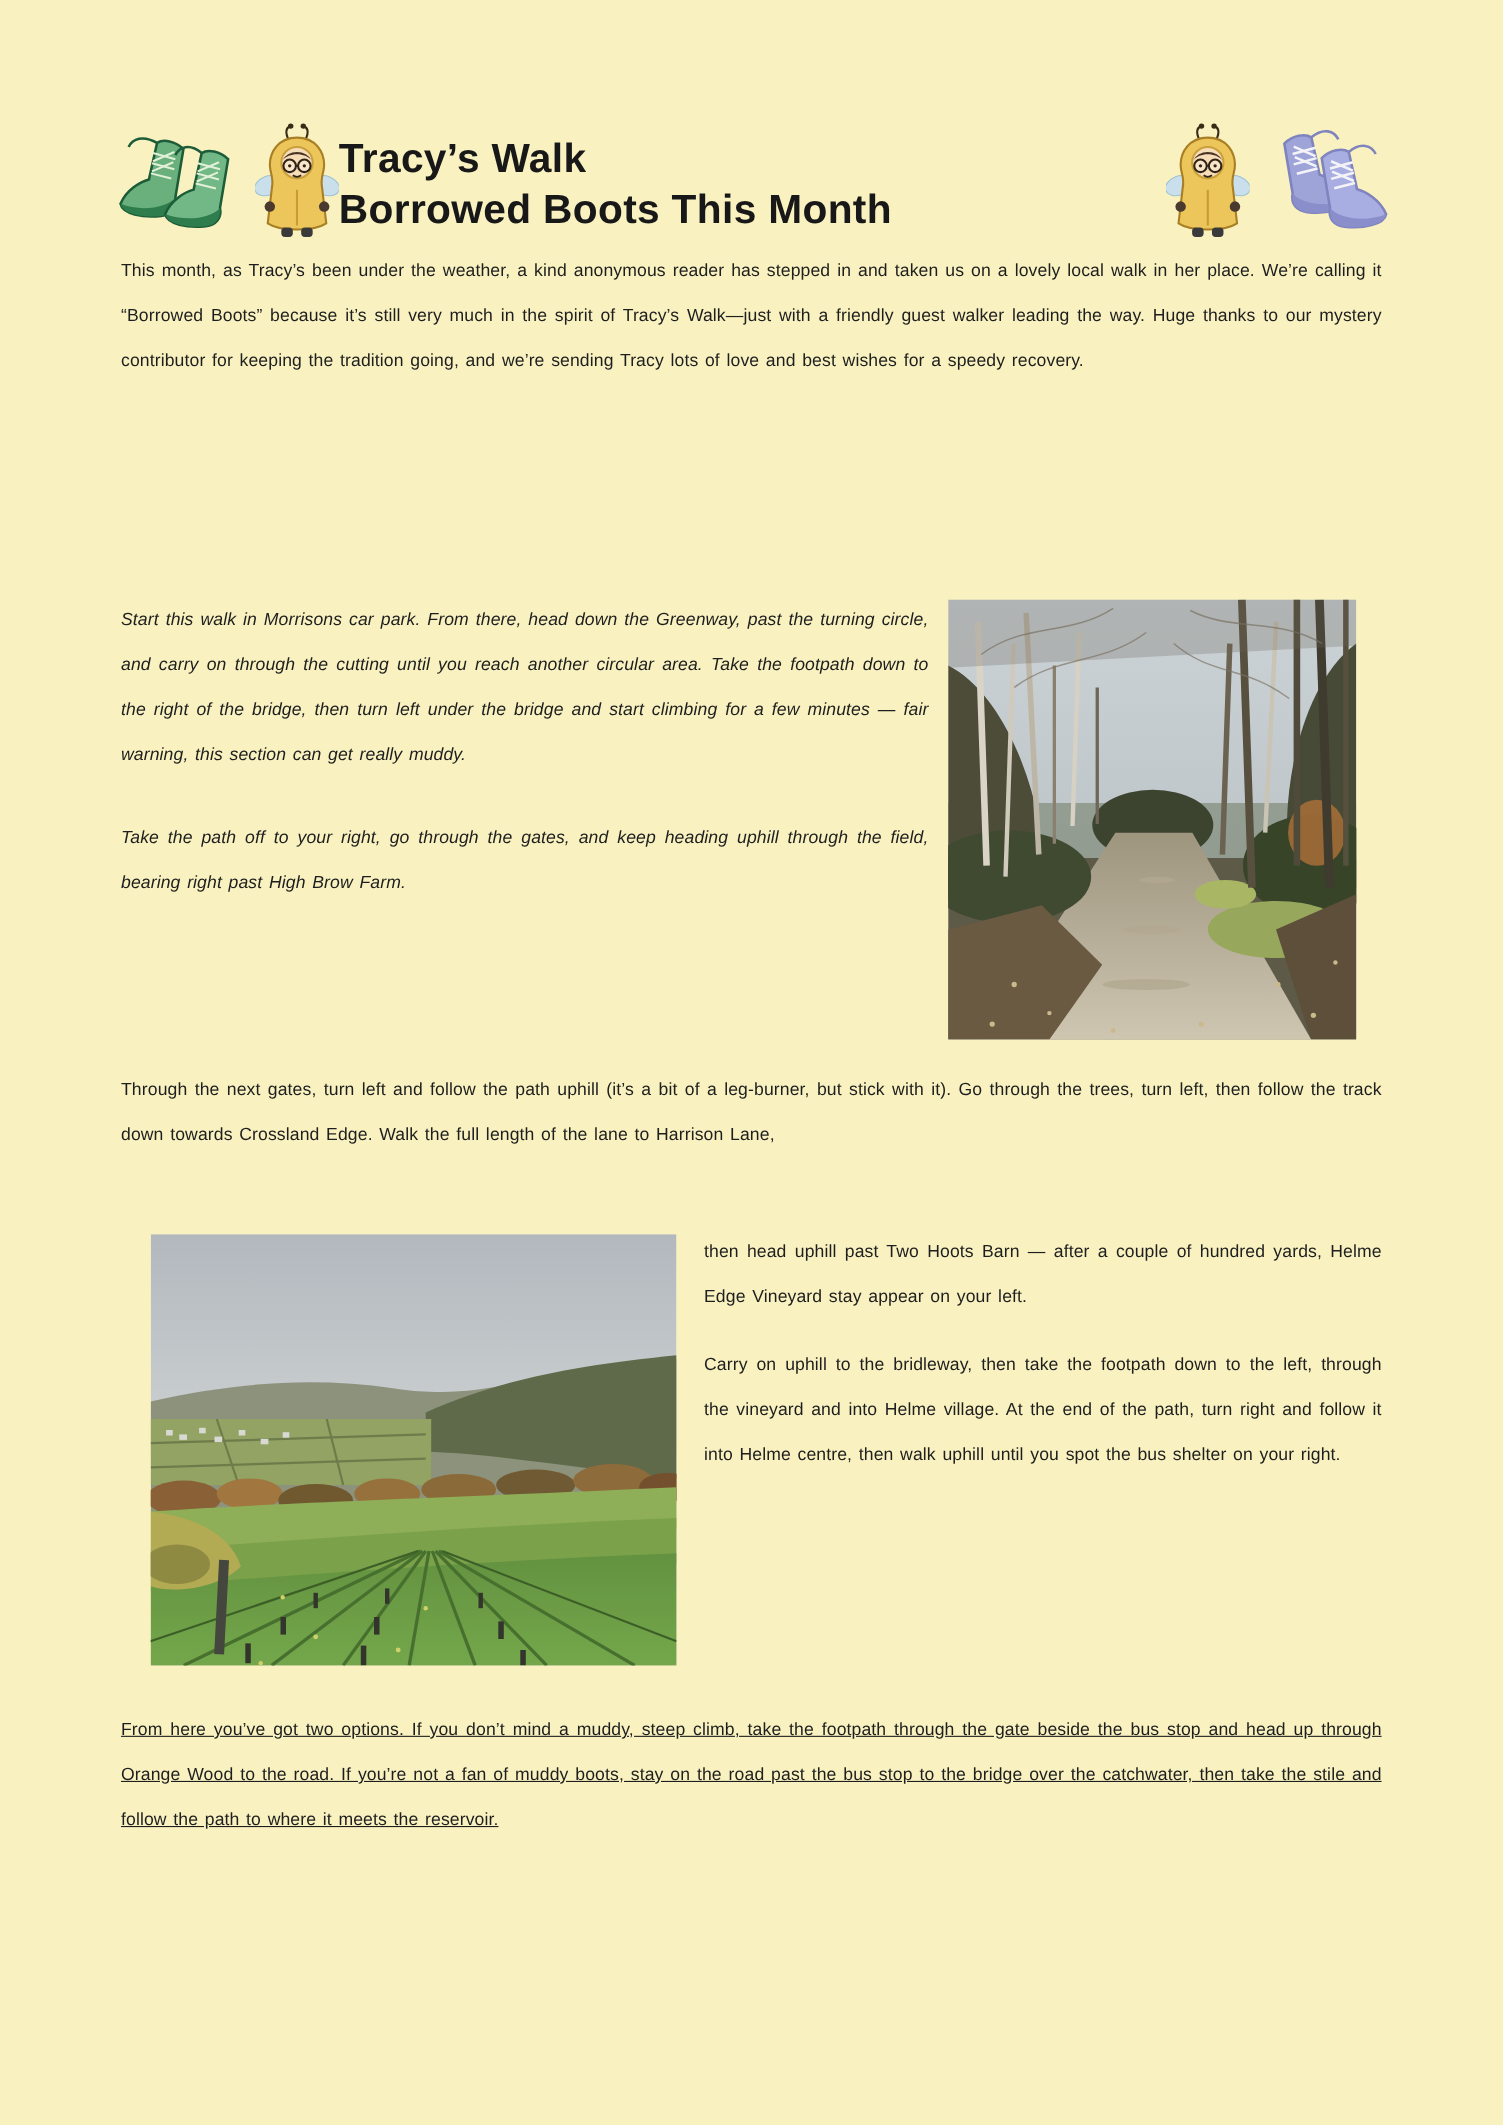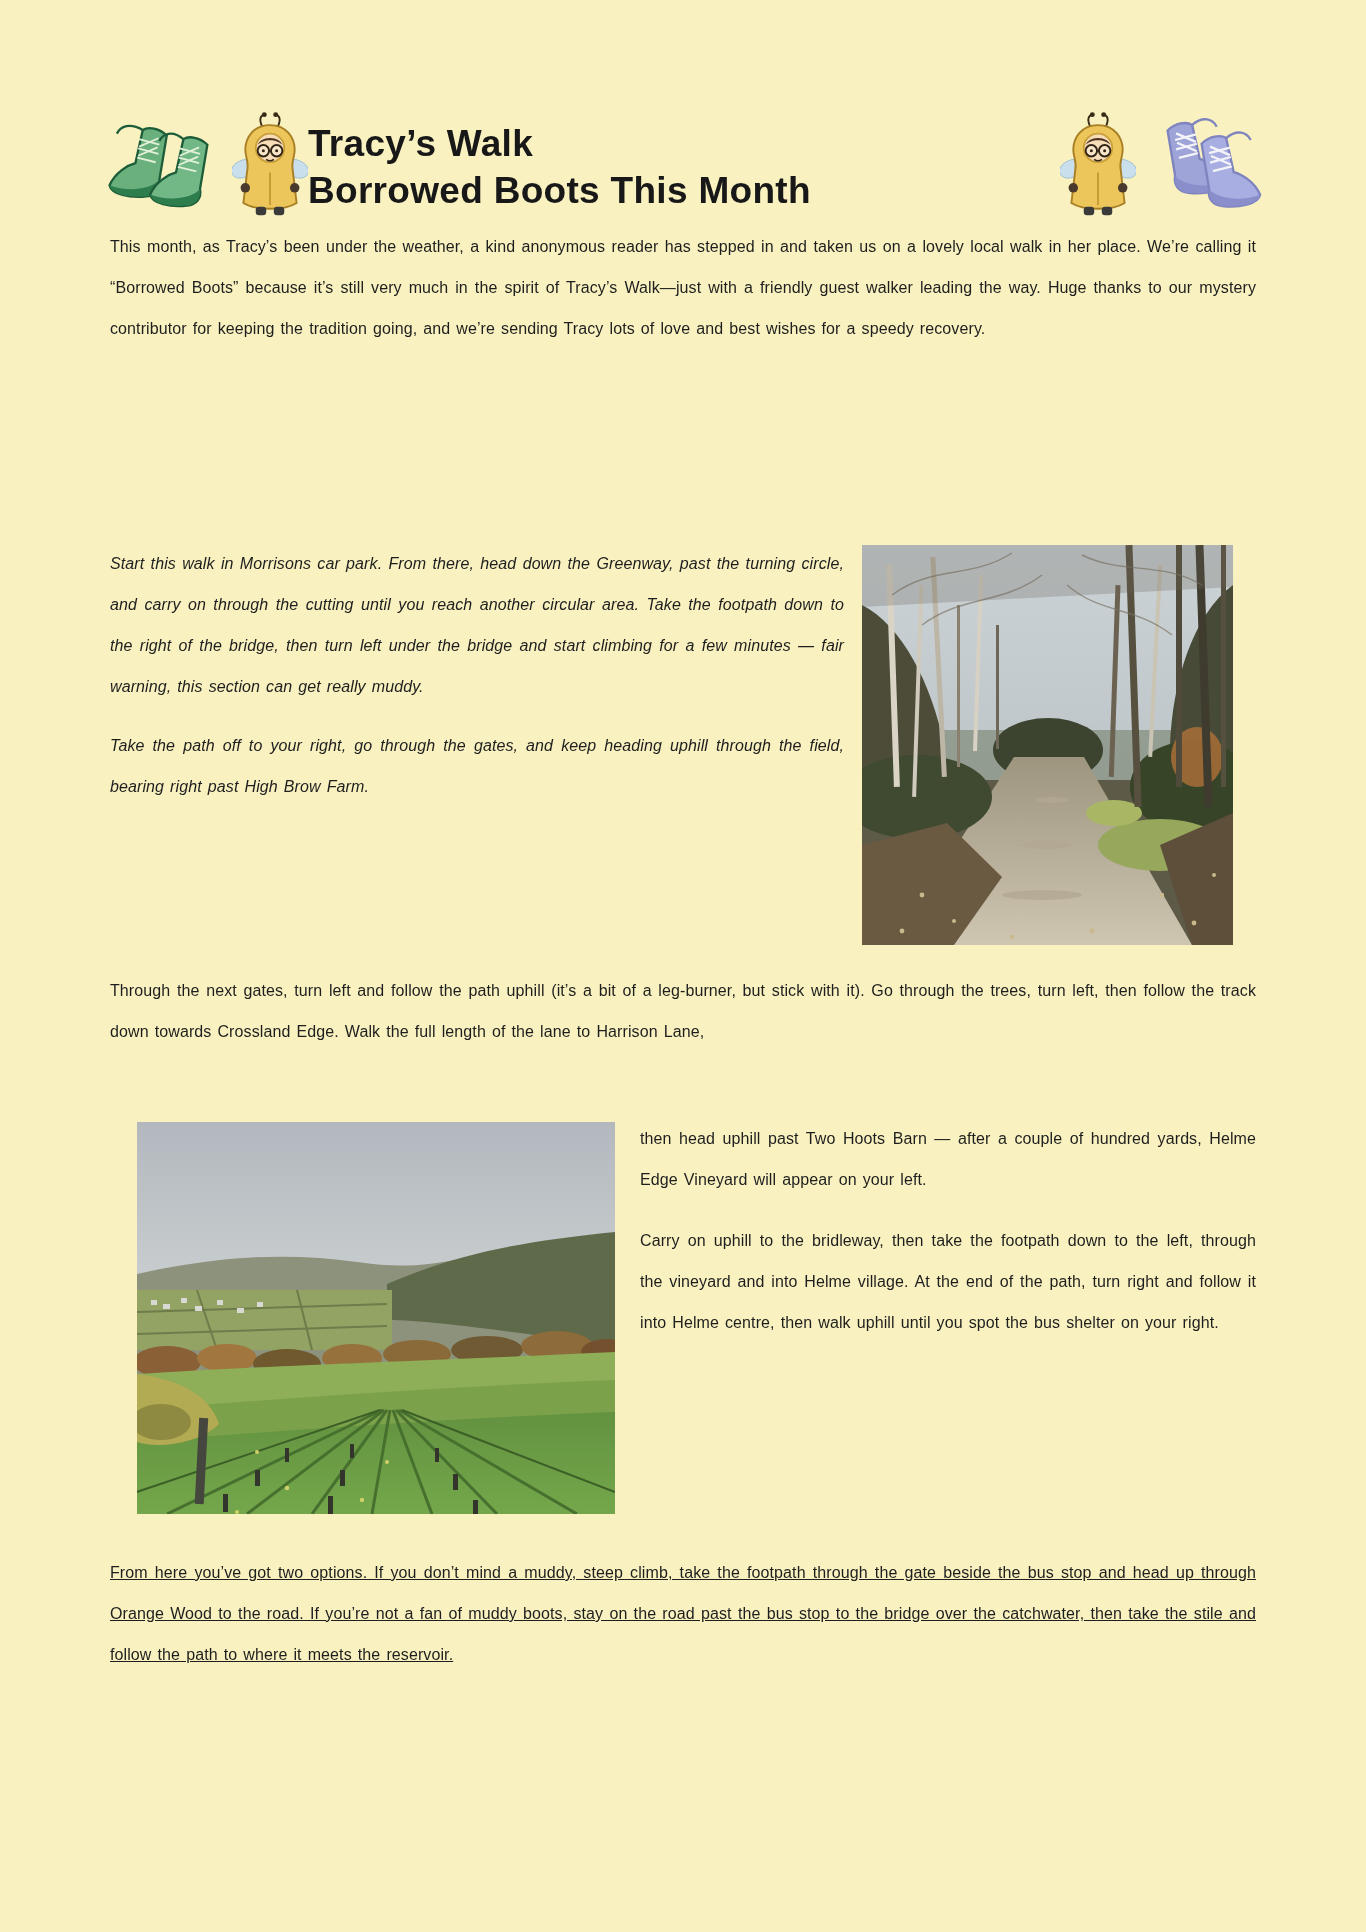--- a/index.html
+++ b/index.html
@@ -47,21 +47,21 @@
     position: absolute;
     left: 110px;
     width: 1146px;
     font-size: 16px;
     line-height: 41px;
     letter-spacing: 0.1px;
     word-spacing: 1.5px;
     text-align: justify;
   }
   .txt p { margin: 0; }
-  .txt p + p { margin-top: 18px; }
+  .txt p + p { margin-top: 34px; }
   #intro        { top: 226px; }
   #section-b    { top: 543px; font-style: italic; }
   #section-mid  { top: 970px; }
   #section-c    { top: 1118px; }
   #section-end  { top: 1552px; text-decoration: underline; }
 
   .photo-right {
     float: right;
     width: 371px;
     height: 400px;
@@ -367,21 +367,21 @@
           <g fill="#cfd06a">
             <circle cx="120" cy="330" r="2"></circle>
               <circle cx="150" cy="366" r="2.2"></circle>
               <circle cx="100" cy="390" r="2"></circle>
             <circle cx="250" cy="340" r="2"></circle>
               <circle cx="225" cy="378" r="2.2"></circle>
           </g>
         </g>
       </svg>
     </span>
-    <p>then head uphill past Two  Hoots Barn — after a couple of hundred yards, Helme Edge Vineyard will appear on your left.</p>
+    <p>then head uphill past Two  Hoots Barn — after a couple of hundred yards, Helme Edge Vineyard stay appear on your left.</p>
     <p style="margin-top:20px">Carry on uphill to the bridleway, then take the footpath down to the left, through the vineyard and into Helme village. At the end of the path, turn right and follow it into Helme centre, then walk uphill until you spot the bus shelter on your right.</p>
     <div class="clear"></div>
   </div>
 
   <div class="txt" id="section-end">
     <p>From here you’ve got two options. If you don’t mind a muddy, steep climb, take the footpath through the gate beside the bus stop and head up through Orange Wood to the road. If you’re not a fan of muddy boots, stay on the  road past the bus stop to the bridge over the catchwater, then take the stile and follow the path to where it meets the reservoir.</p>
   </div>
 
 </div>
 

